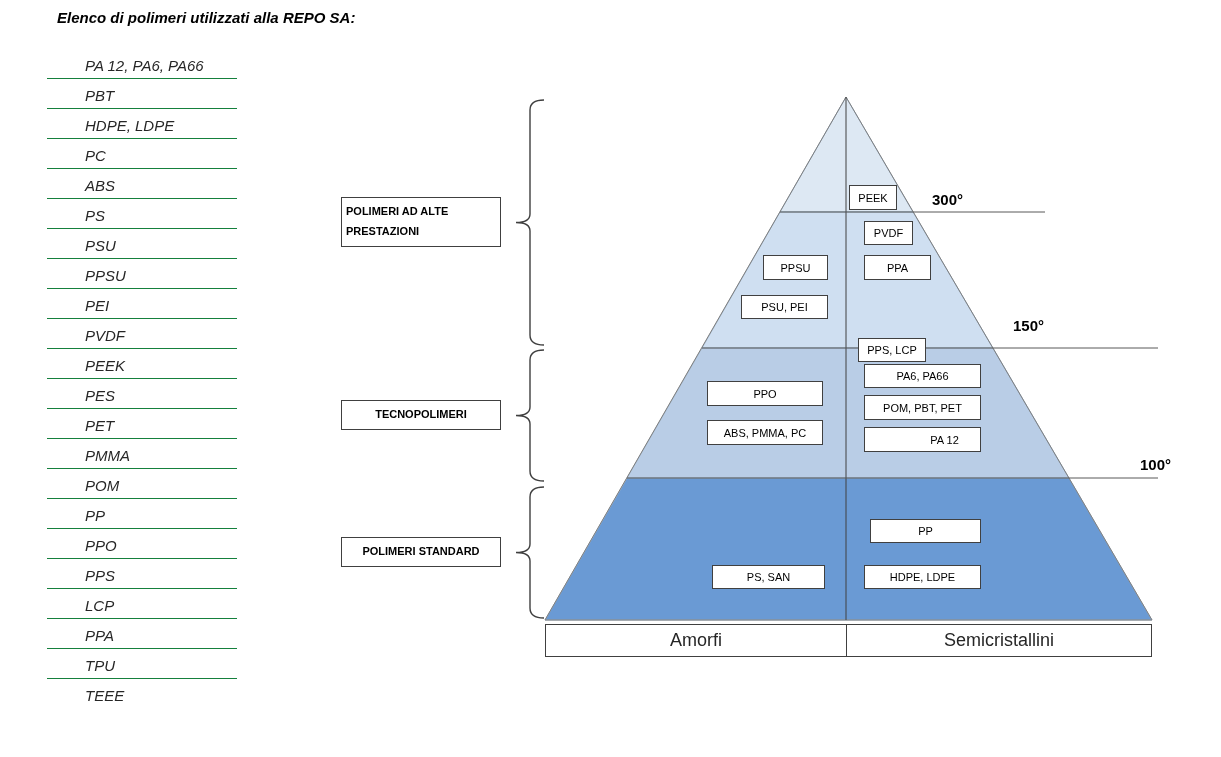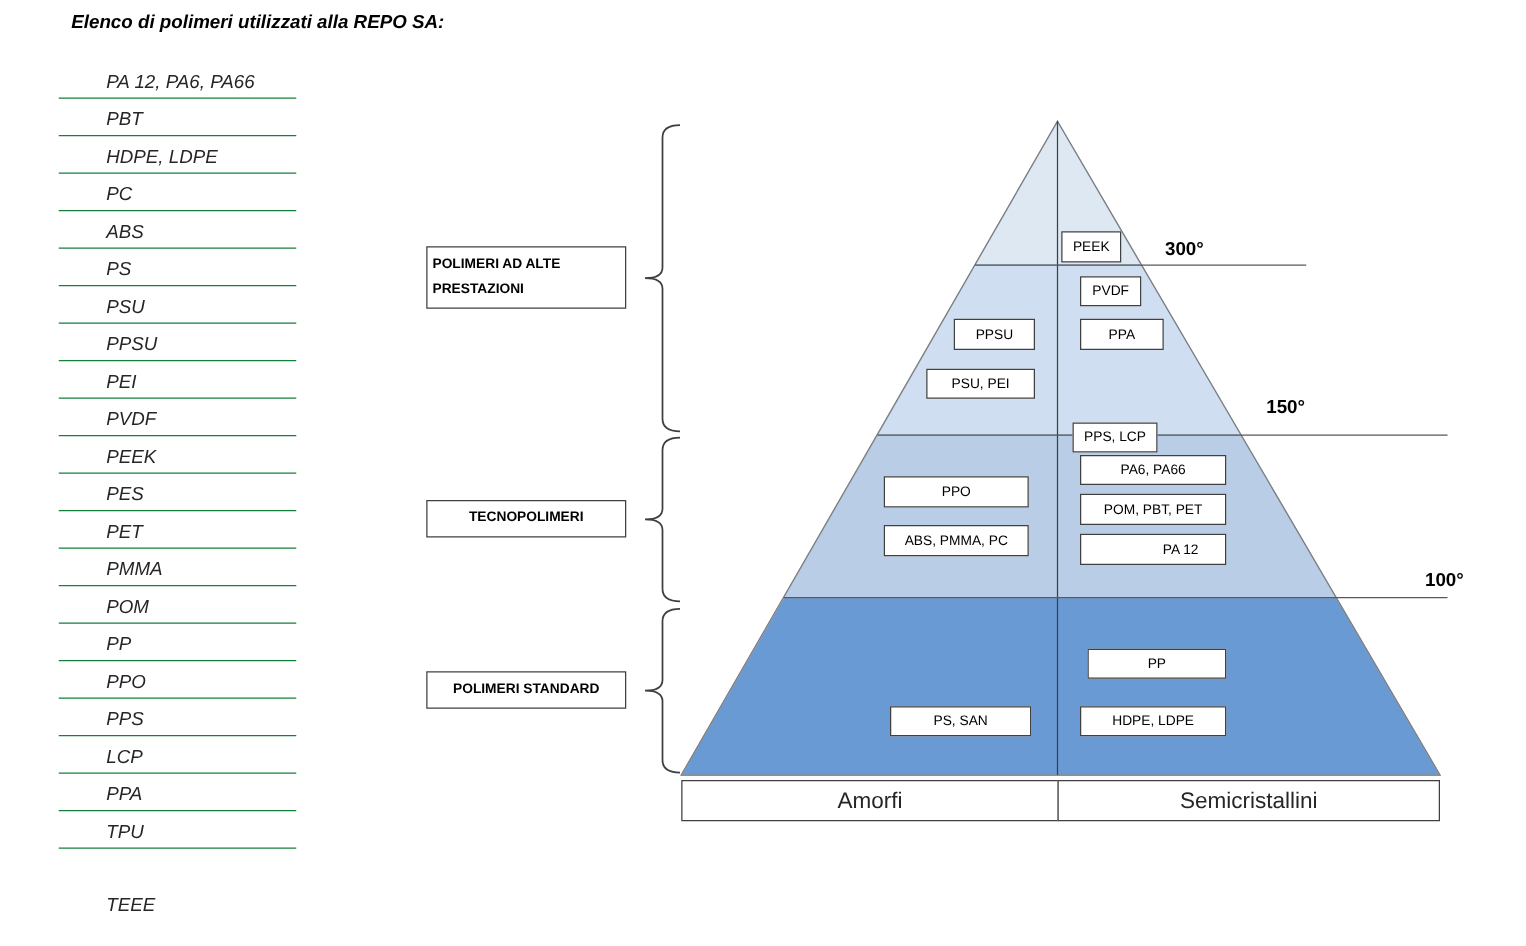--- a/index.html
+++ b/index.html
@@ -8,21 +8,21 @@
     font-family:"Liberation Sans","DejaVu Sans",sans-serif;overflow:hidden;color:#1a1a1a;
   }
   .abs{position:absolute;}
   #title{left:57px;top:9px;font-size:15px;font-weight:bold;color:#000;font-style:italic;}
   
   #polymer-list{left:47px;top:49px;width:190px;}
   .plist-item{
     box-sizing:border-box;height:30px;padding:8px 0 2px 38px;
     border-bottom:1px solid #15803d;font-style:italic;font-size:15px;color:#262626;
   }
-  .plist-item.last{border-bottom:none;margin-top:29px;}
+  .plist-item.last{border-bottom:none;}
   
   .group-box{
     box-sizing:border-box;border:1px solid #404040;background:#fff;
     display:flex;align-items:center;justify-content:center;text-align:left;
     font-size:11px;font-weight:bold;color:#000;line-height:1.8;padding:2px 4px;
   }
   
   .pbox{
     box-sizing:border-box;border:1px solid #404040;background:#fff;
     display:flex;align-items:center;justify-content:center;

